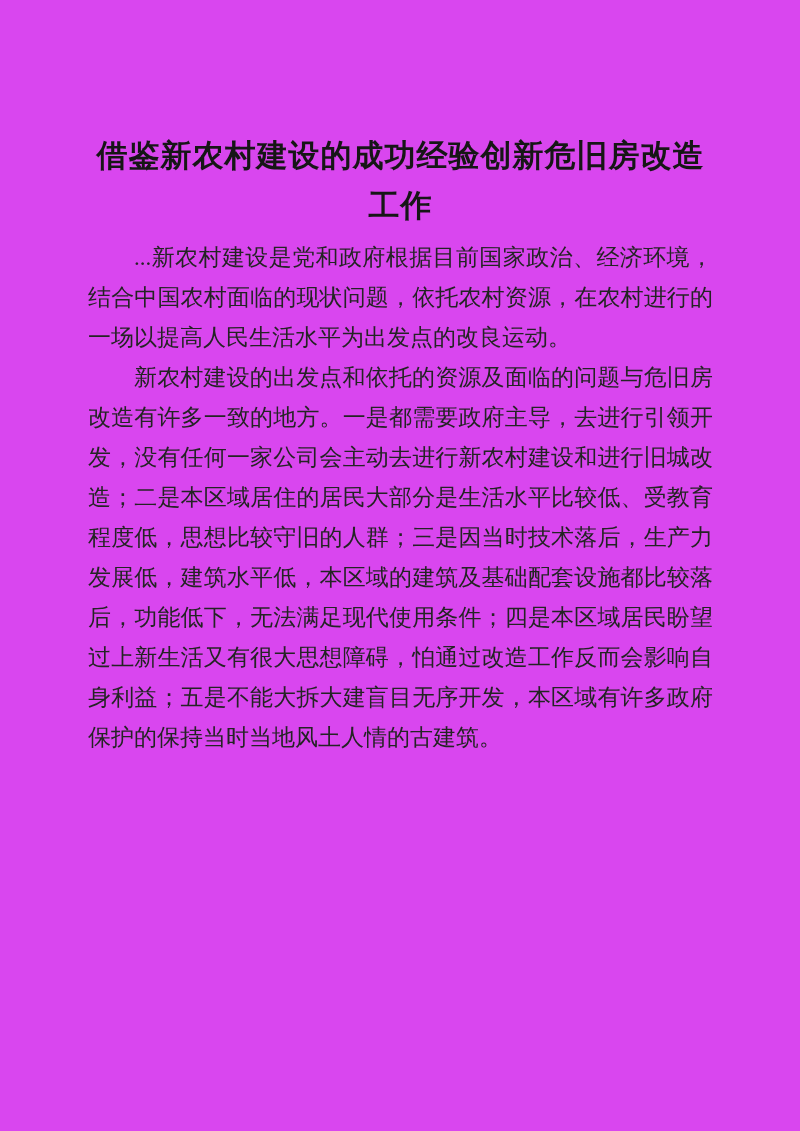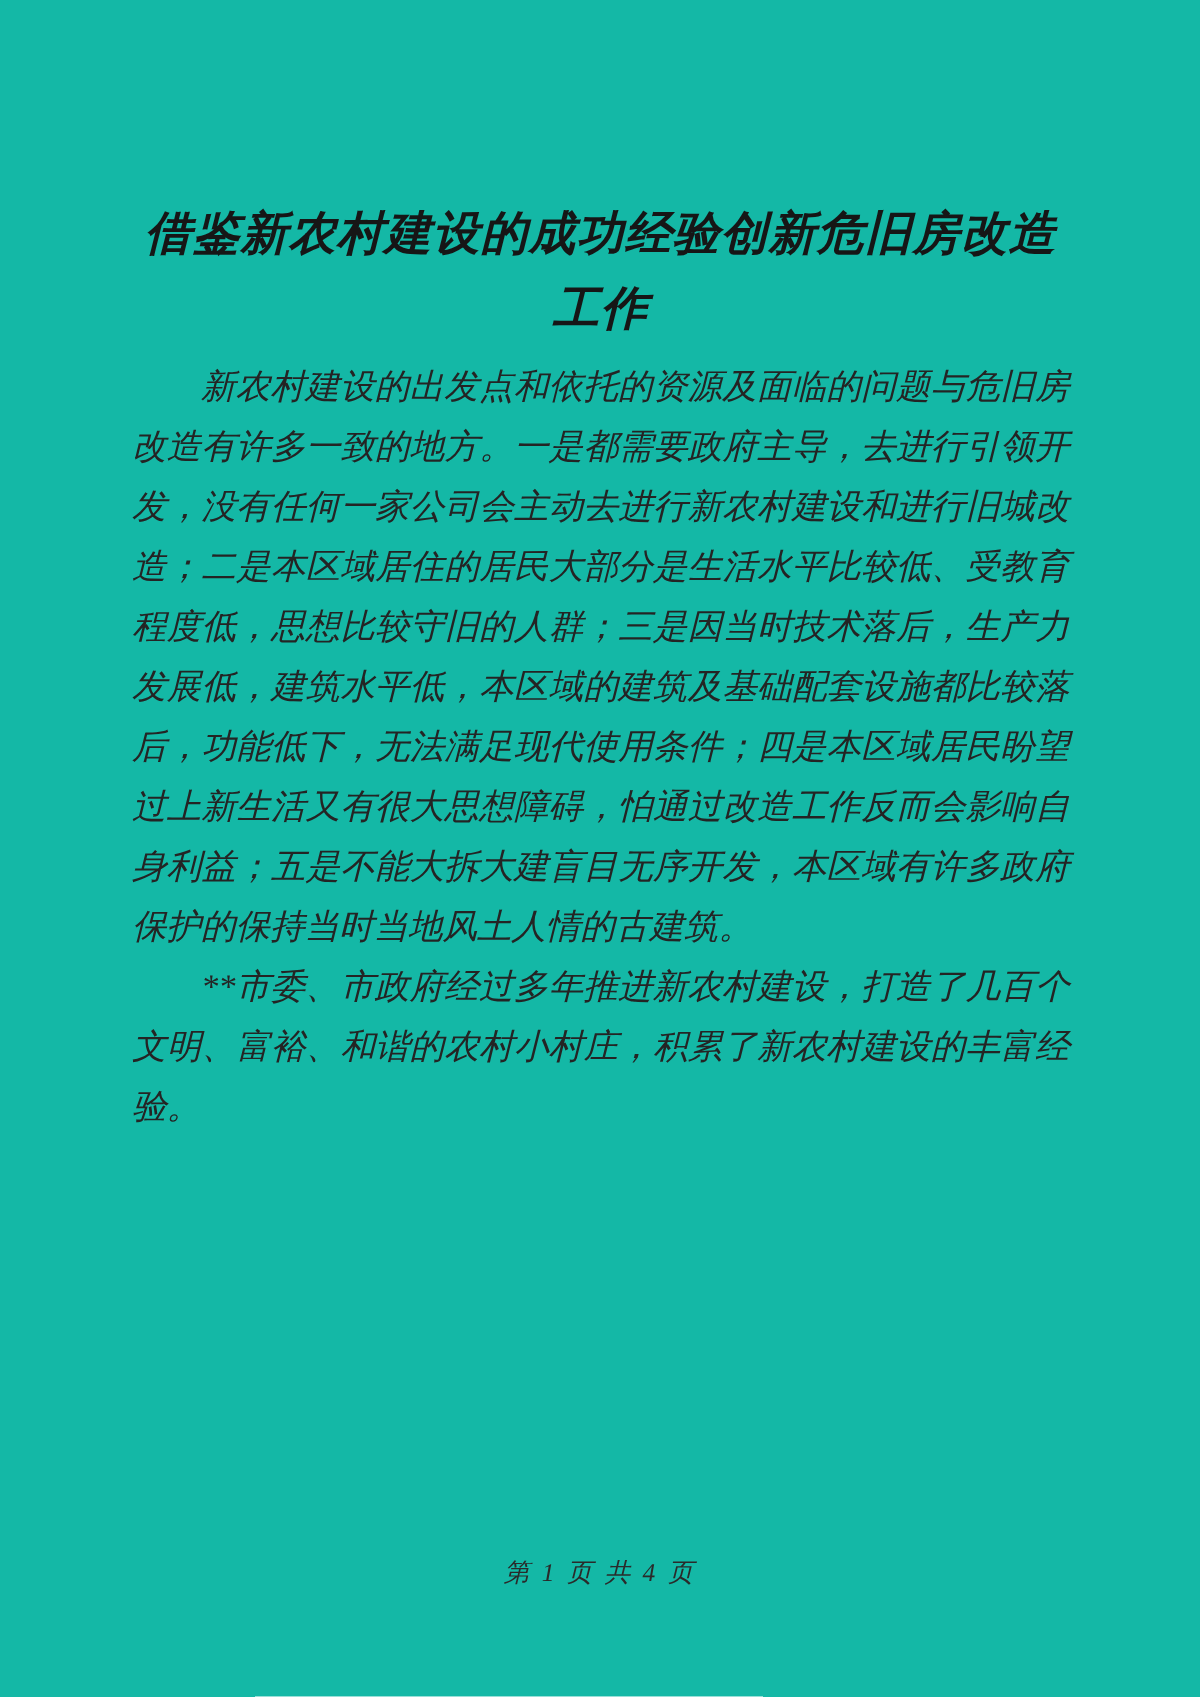--- a/index.html
+++ b/index.html
@@ -8,22 +8,21 @@
     height: 1131px;
     background: #ffffff;
     font-family: "Liberation Serif", "DejaVu Serif", serif;
     color: #1e1e1e;
     overflow: hidden;
   }
   .page {
     position: relative;
     width: 800px;
     height: 1131px;
-    background: #14b8a6;
-    font-style: italic;
+    background: #d946ef;
   }
   .content {
     padding: 131px 87px 0 88px;
   }
   .doc-title {
     font-size: 31px;
     line-height: 50px;
     font-weight: 700;
     text-align: center;
     color: #161616;
@@ -53,20 +52,17 @@
     letter-spacing: 2px;
   }
 </style>
 </head>
 <body>
 
 <div class="page">
   <div class="content">
     <h1 class="doc-title">借鉴新农村建设的成功经验创新危旧房改造工作</h1>
     <div class="paragraphs">
+      <p class="para">...新农村建设是党和政府根据目前国家政治、经济环境，结合中国农村面临的现状问题，依托农村资源，在农村进行的一场以提高人民生活水平为出发点的改良运动。</p>
       <p class="para">新农村建设的出发点和依托的资源及面临的问题与危旧房改造有许多一致的地方。一是都需要政府主导，去进行引领开发，没有任何一家公司会主动去进行新农村建设和进行旧城改造；二是本区域居住的居民大部分是生活水平比较低、受教育程度低，思想比较守旧的人群；三是因当时技术落后，生产力发展低，建筑水平低，本区域的建筑及基础配套设施都比较落后，功能低下，无法满足现代使用条件；四是本区域居民盼望过上新生活又有很大思想障碍，怕通过改造工作反而会影响自身利益；五是不能大拆大建盲目无序开发，本区域有许多政府保护的保持当时当地风土人情的古建筑。</p>
-      <p class="para">**市委、市政府经过多年推进新农村建设，打造了几百个文明、富裕、和谐的农村小村庄，积累了新农村建设的丰富经验。</p>
     </div>
-  </div>
-  <div class="footer">
-    <span>第 1 页  共 4 页</span>
   </div>
 </div>
 
 </body></html>

